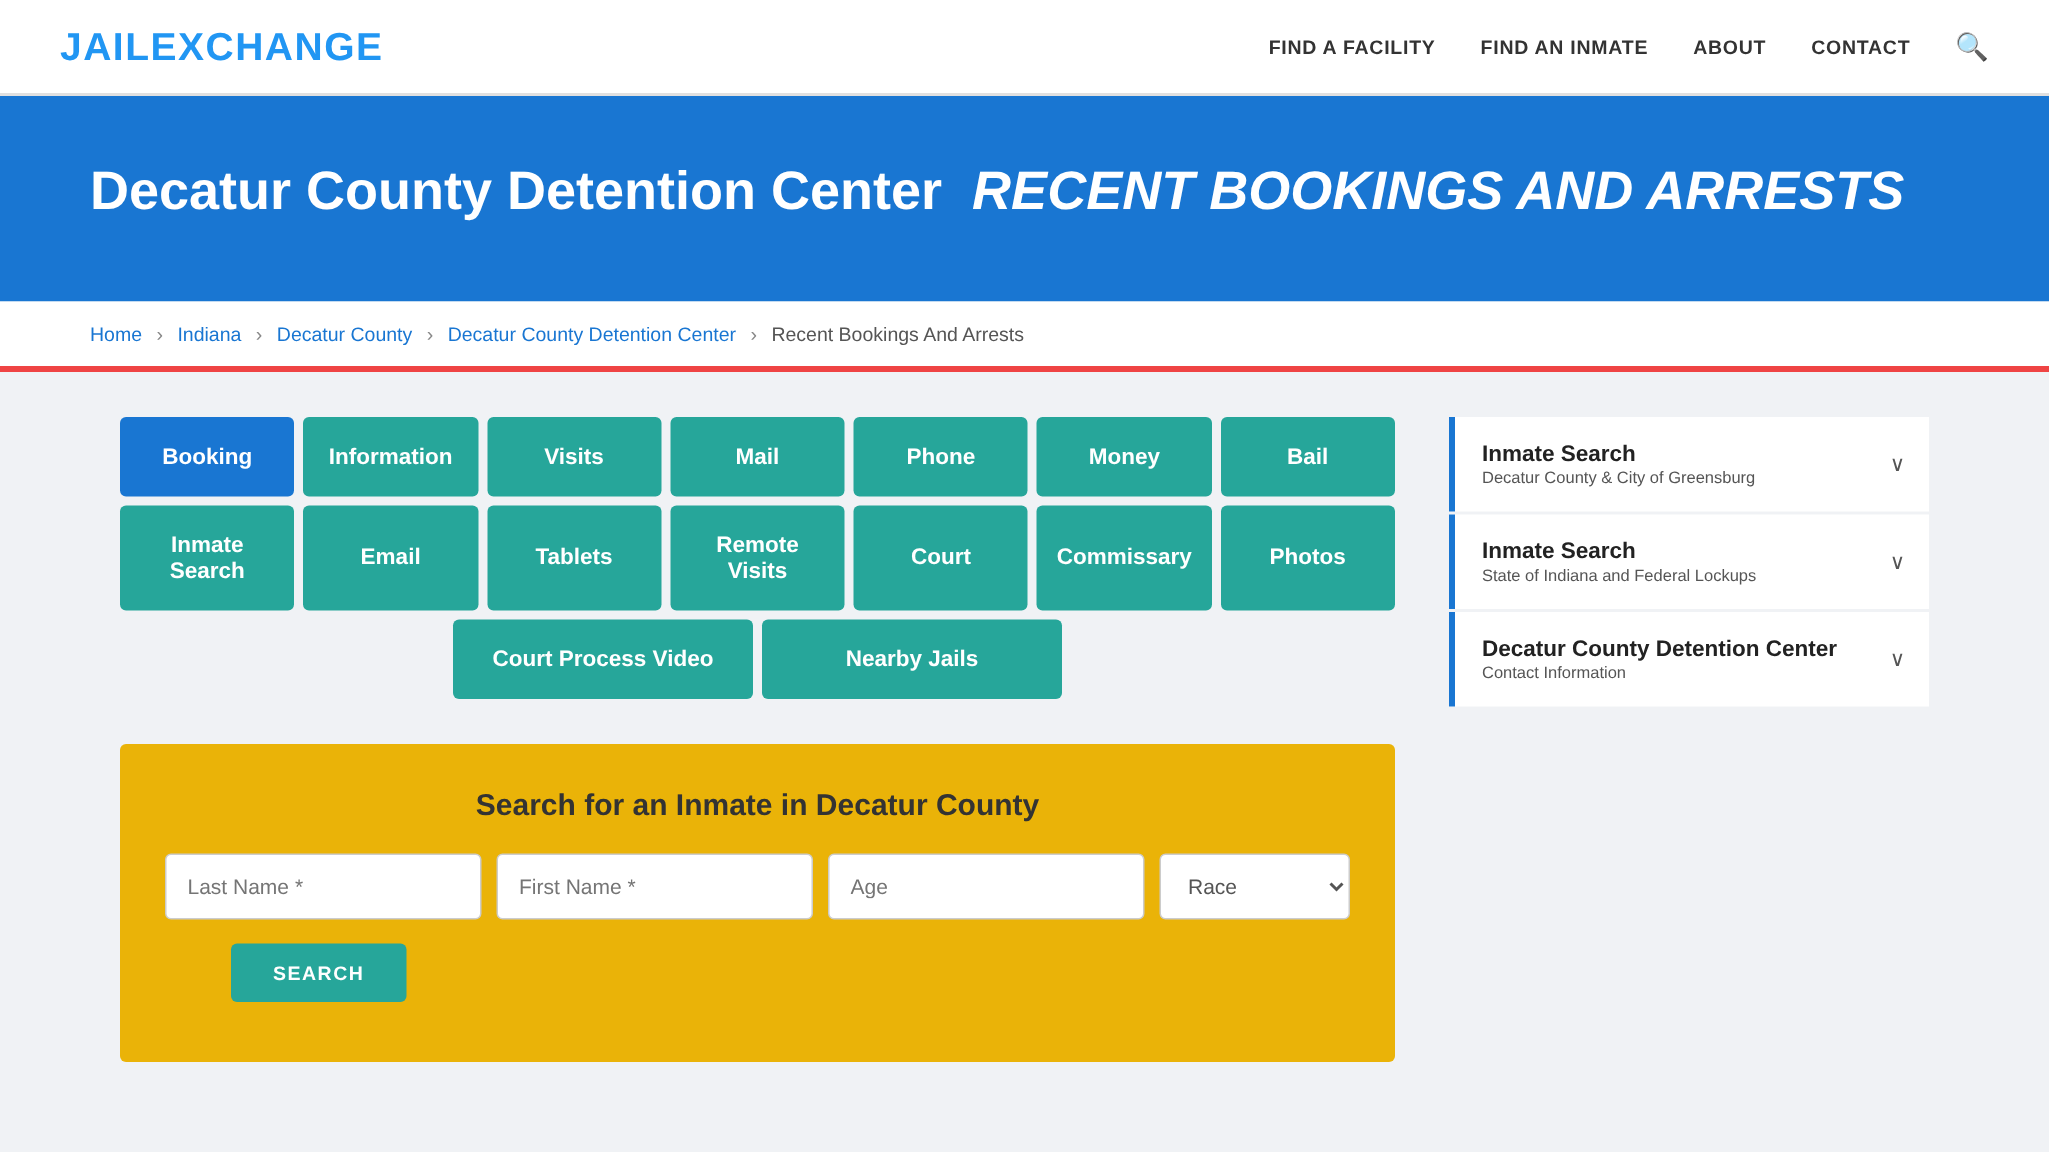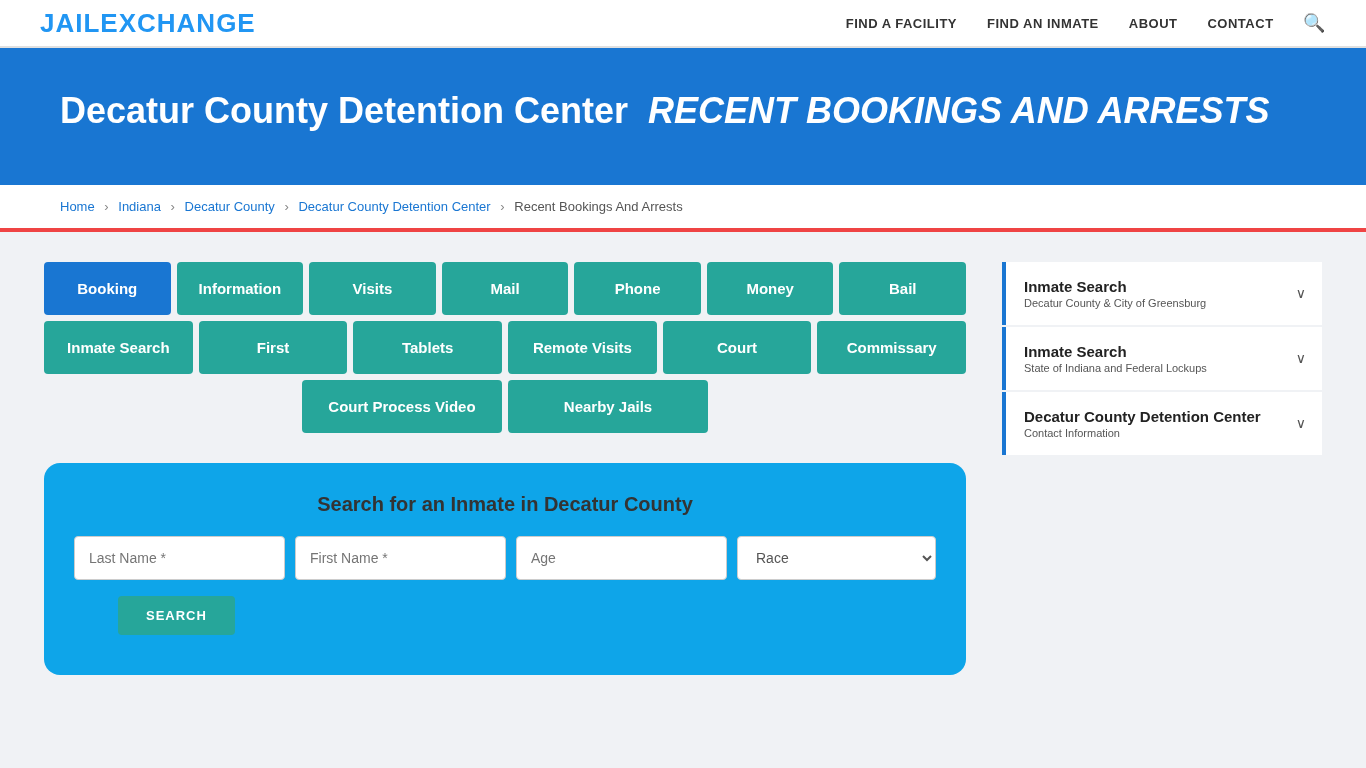--- a/index.html
+++ b/index.html
@@ -6,21 +6,21 @@
     body { font-family: Arial, sans-serif; background: #f0f2f5; color: #333; }
 
     
     .header {
       background: #fff;
       border-bottom: 2px solid #e0e0e0;
       padding: 0 40px;
       display: flex;
       align-items: center;
       justify-content: space-between;
-      height: 48px;
+      height: 64px;
     }
     .logo {
       font-size: 26px;
       font-weight: 900;
       letter-spacing: 1px;
       color: #1a1a1a;
     }
     .logo span {
       color: #2196f3;
     }
@@ -76,21 +76,21 @@
     .breadcrumb .sep {
       margin: 0 6px;
       color: #888;
     }
     .breadcrumb .current {
       color: #555;
     }
 
     
     .main {
-      padding: 30px 44px;
+      padding: 30px 80px;
       display: flex;
       gap: 36px;
       align-items: flex-start;
     }
 
     
     .content {
       flex: 1;
     }
 
@@ -120,22 +120,22 @@
       cursor: pointer;
       text-align: center;
       background: #26a69a;
     }
     .nav-btn.active {
       background: #1976d2;
     }
 
     
     .search-panel {
-      background: #0ea5e9;
-      border-radius: 16px;
+      background: #eab308;
+      border-radius: 4px;
       padding: 30px 30px 40px;
     }
     .search-panel h2 {
       font-size: 20px;
       font-weight: 700;
       text-align: center;
       margin-bottom: 20px;
     }
     .search-fields {
       display: flex;
@@ -246,25 +246,26 @@
         <button class="nav-btn">Information</button>
         <button class="nav-btn">Visits</button>
         <button class="nav-btn">Mail</button>
         <button class="nav-btn">Phone</button>
         <button class="nav-btn">Money</button>
         <button class="nav-btn">Bail</button>
       </div>
 
       <div class="btn-row">
         <button class="nav-btn">Inmate Search</button>
-        <button class="nav-btn">First</button>
+        <button class="nav-btn">Email</button>
         <button class="nav-btn">Tablets</button>
         <button class="nav-btn">Remote Visits</button>
         <button class="nav-btn">Court</button>
         <button class="nav-btn">Commissary</button>
+        <button class="nav-btn">Photos</button>
       </div>
 
       <div class="btn-row center">
         <button class="nav-btn" style="flex: 0 0 200px;">Court Process Video</button>
         <button class="nav-btn" style="flex: 0 0 200px;">Nearby Jails</button>
       </div>
     </div>
 
     <div class="search-panel">
       <h2>Search for an Inmate in Decatur County</h2>

